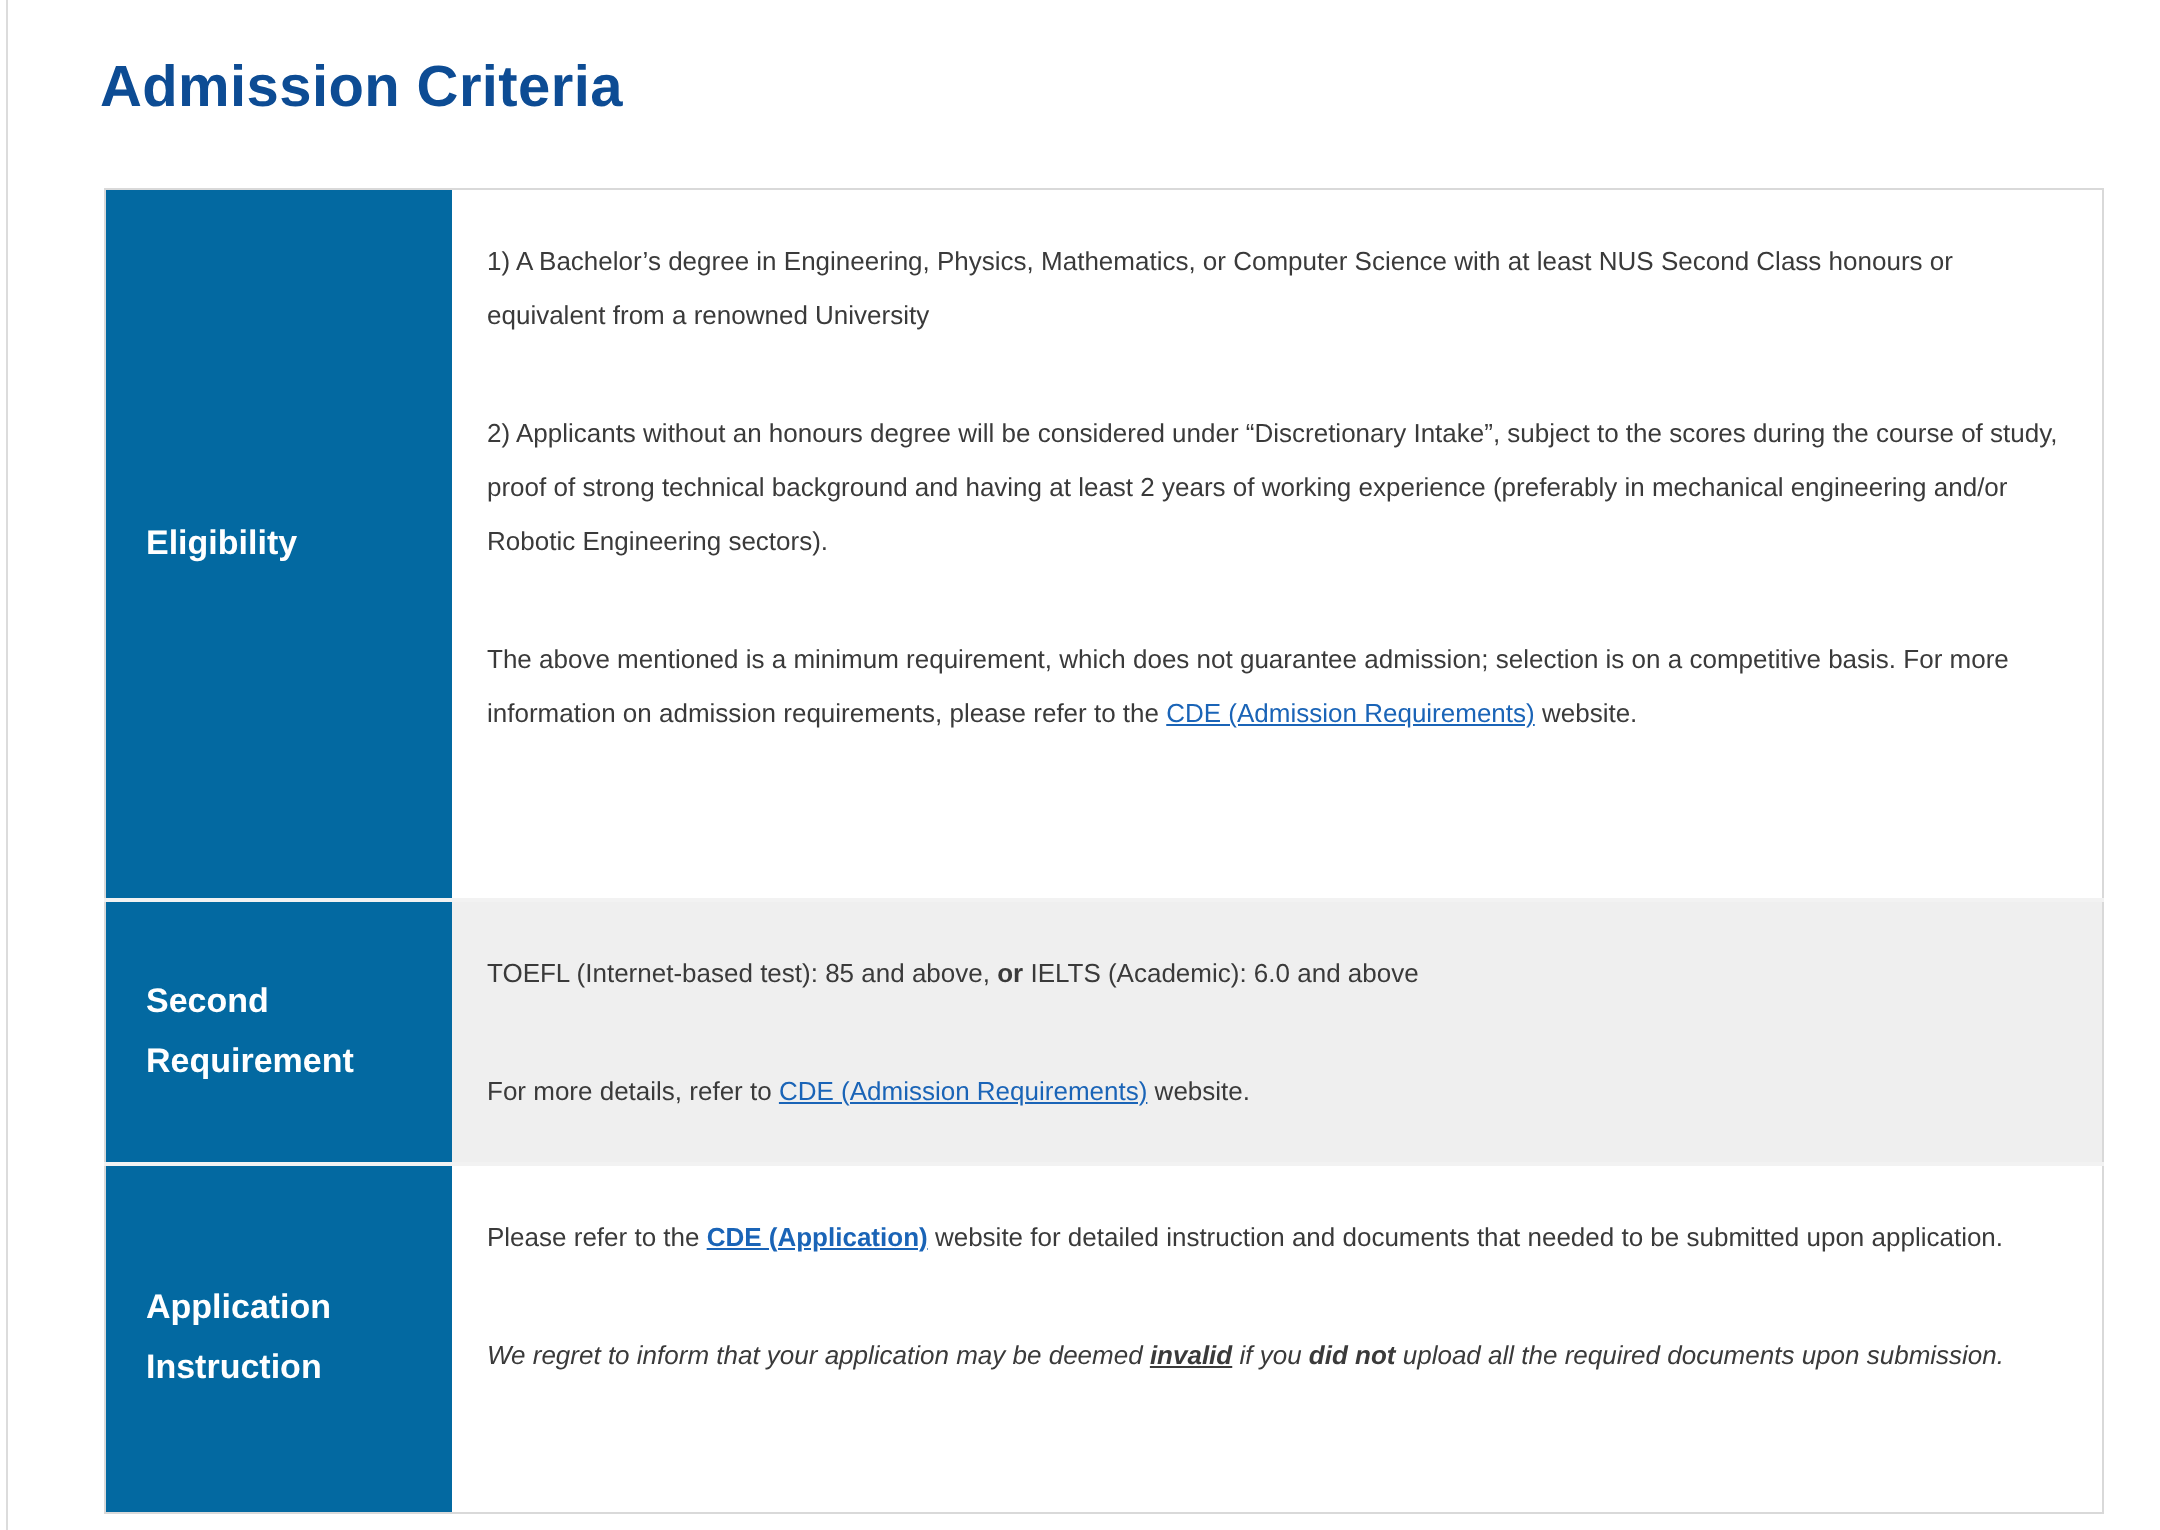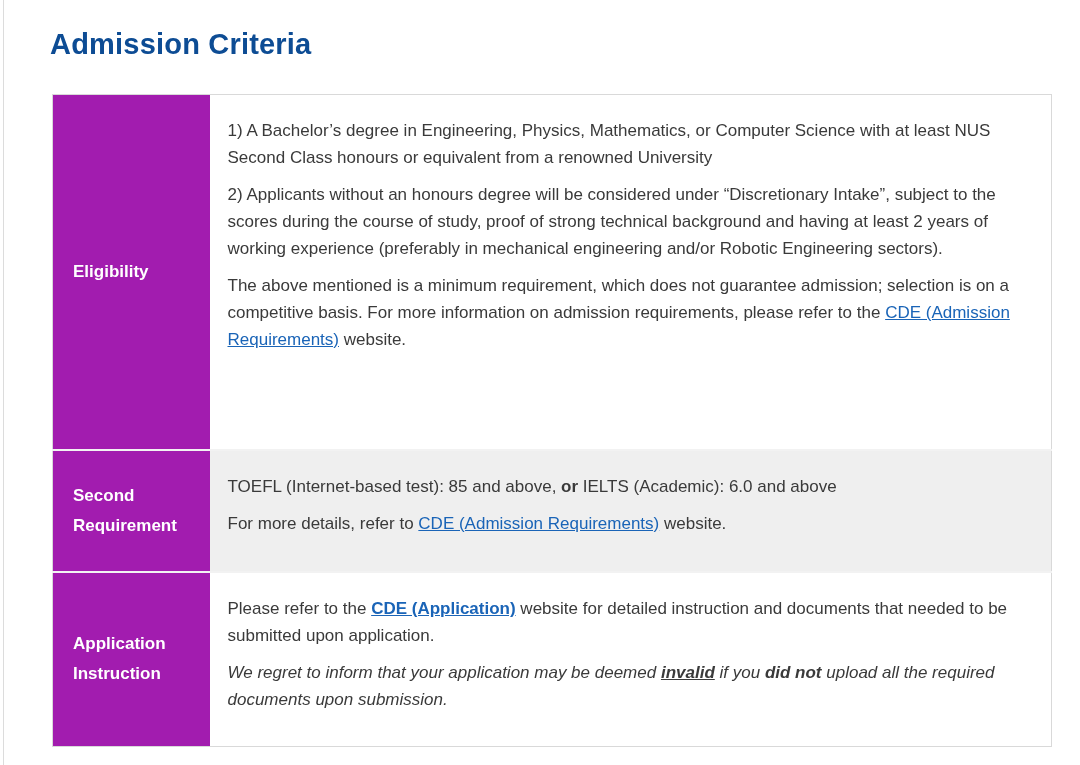--- a/index.html
+++ b/index.html
@@ -29,46 +29,46 @@
     letter-spacing: 0.2px;
   }
   table.criteria {
     border-collapse: collapse;
     table-layout: fixed;
     width: 1000px;
     margin: 33px 0 0 52px;
     border: 1px solid #d9d9d9;
   }
   table.criteria th {
-    width: 157px;
-    background: #a21caf;
+    width: 173px;
+    background: #0369a1;
     color: #ffffff;
     font-size: 17px;
     font-weight: 700;
     text-align: left;
     vertical-align: middle;
     padding: 10px 14px 10px 20px;
     line-height: 30px;
     box-sizing: border-box;
   }
   table.criteria td {
     vertical-align: top;
     padding: 22px 22px 22px 18px;
-    font-size: 17px;
+    font-size: 13px;
     line-height: 27px;
     background: #ffffff;
     box-sizing: border-box;
   }
   tr.row-0 { height: 355px; }
   tr.row-1 { height: 122px; }
   tr.row-2 { height: 175px; }
   tr.row-1 td { background: #efefef; }
   tr + tr th, tr + tr td { border-top: 2px solid #f2f2f2; }
   td p { margin: 0; }
-  td p + p { margin-top: 10px; }
+  td p + p { margin-top: 32px; }
   td p.italic { font-style: italic; }
   a.link {
     color: #1a64b7;
     text-decoration: underline;
     cursor: pointer;
   }
   a.link.b { font-weight: 700; margin-top: 32px; }
   strong.u { text-decoration: underline; }
 </style>
 </head>

